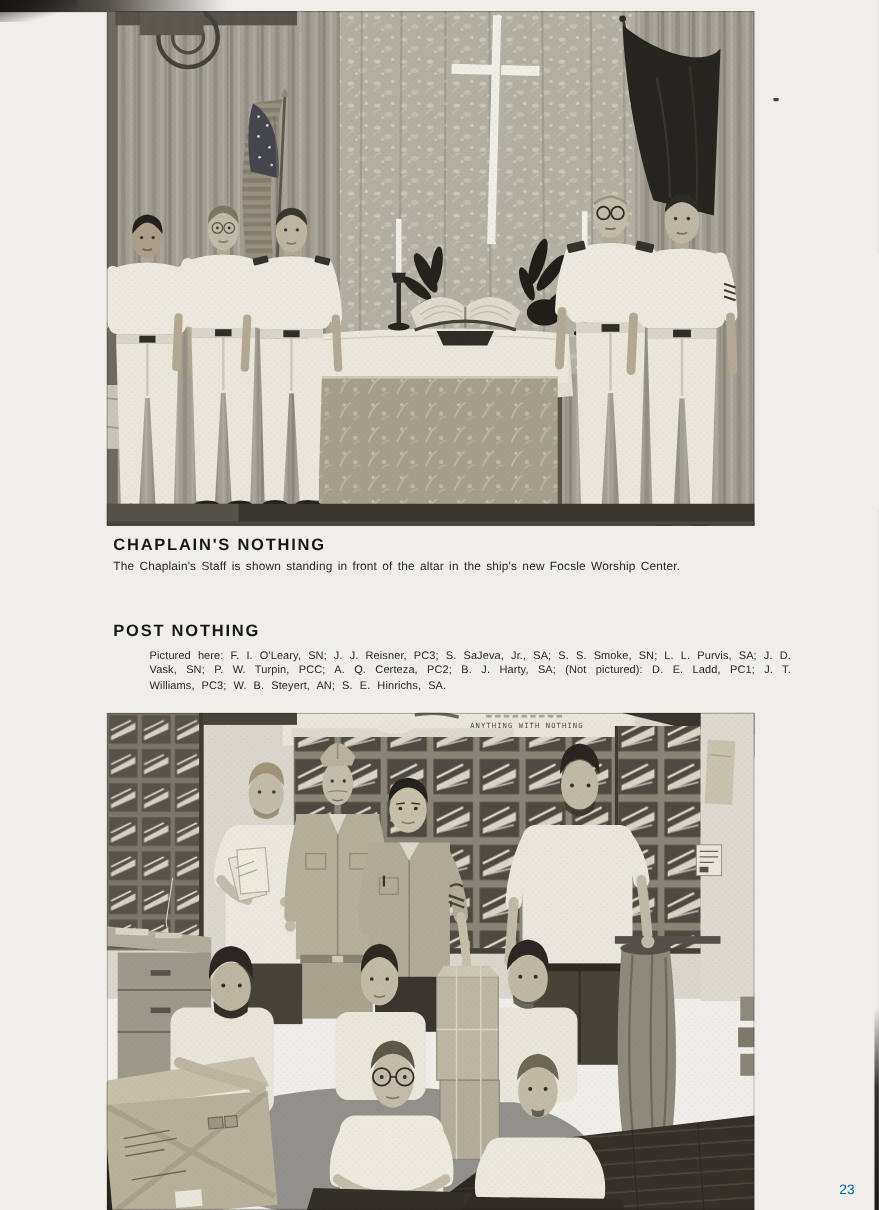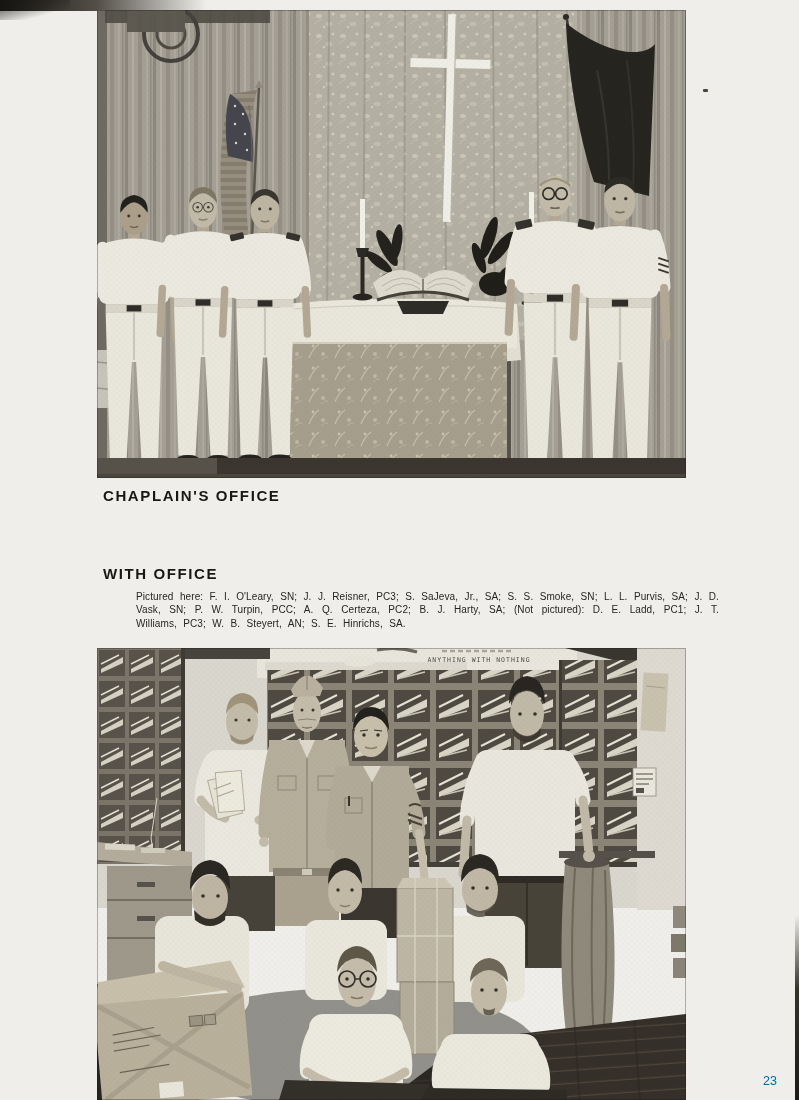--- a/index.html
+++ b/index.html
@@ -245,23 +245,24 @@
         <rect x="0" y="448" width="589" height="20" fill="#3a362f"></rect>
         <rect x="0" y="448" width="120" height="20" fill="#6e695e" opacity="0.55"></rect>
         <rect x="0" y="464" width="589" height="4" fill="#4a463e"></rect>
       </g>
 
       <rect x="0" y="0" width="589" height="468" fill="url(#p1ht)" opacity="0.08"></rect>
       <rect x="0.5" y="0.5" width="588" height="467" fill="none" stroke="rgba(25,22,17,0.3)"></rect>
     </svg>
   </figure>
 
-  <h2 class="sect h-chaplain">CHAPLAIN'S OFFICE</h2>
-
-  <h2 class="sect h-post">WITH OFFICE</h2>
+  <h2 class="sect h-chaplain">CHAPLAIN'S NOTHING</h2>
+  <p class="cap cap1">The Chaplain's Staff is shown standing in front of the altar in the ship's new Focsle Worship Center.</p>
+
+  <h2 class="sect h-post">POST NOTHING</h2>
   <p class="cap cred2">Pictured here:  F. I. O'Leary, SN;  J. J. Reisner, PC3;  S. SaJeva, Jr., SA;  S. S. Smoke, SN;  L. L. Purvis, SA;  J. D. Vask, SN;  P. W. Turpin, PCC;  A. Q. Certeza, PC2;  B. J. Harty, SA;  (Not pictured):  D. E. Ladd, PC1;  J. T. Williams, PC3;  W. B. Steyert, AN;  S. E. Hinrichs, SA.</p>
 
   <figure class="photo photo2" role="img" aria-label="Nine postal clerks posing in the ship's post office: four standing before walls of mail pigeonholes, three kneeling with parcels, and two seated in front beside a large wrapped package and a hanging mail sack.">
     <svg viewBox="0 0 589 452" xmlns="http://www.w3.org/2000/svg">
       <defs>
         <pattern id="p2slotA" width="30" height="31" patternUnits="userSpaceOnUse">
           <rect width="30" height="31" fill="#7b7569"></rect>
           <rect x="2" y="2" width="26" height="26" fill="#57524a"></rect>
           <path d="M4,21 L26,9 L26,15 L4,25 Z" fill="#d5d1c3"></path>
           <path d="M4,16 L22,7" stroke="#e3dfd1" stroke-width="1.5"></path>

